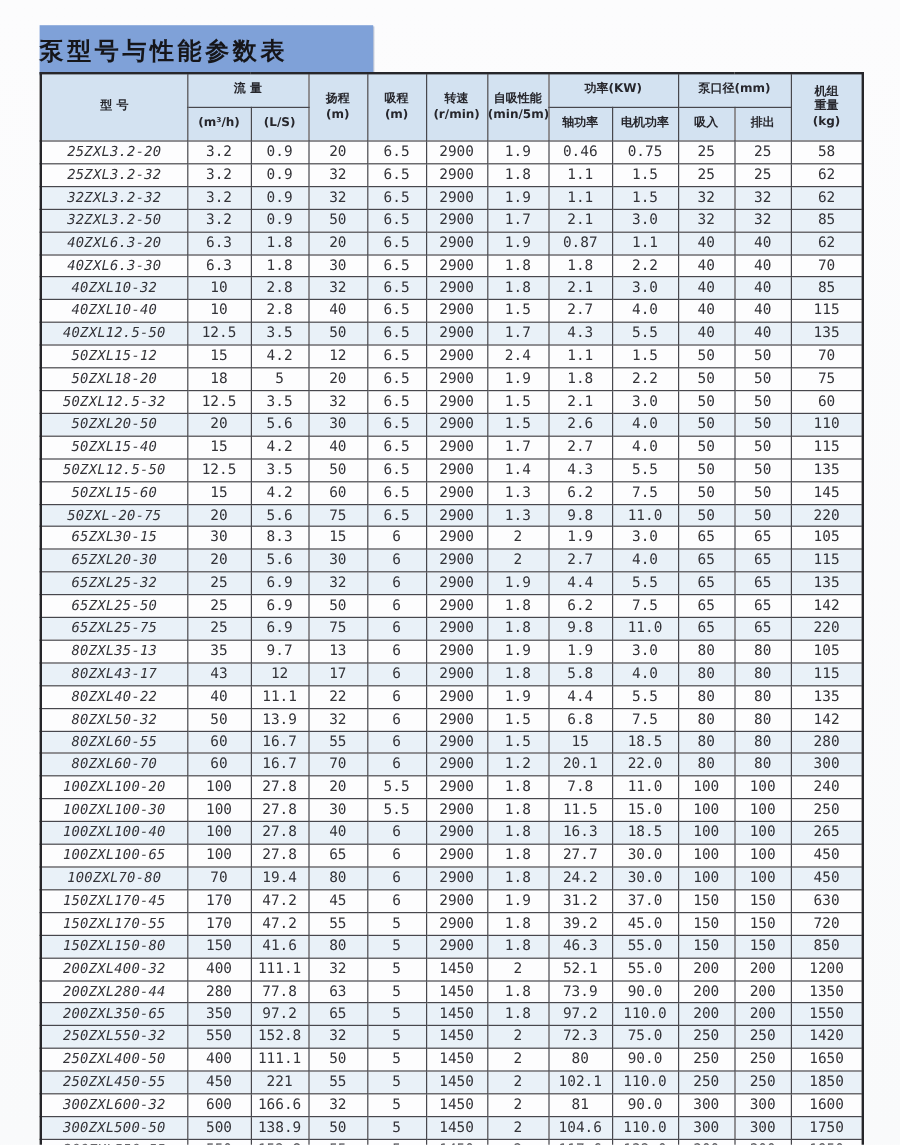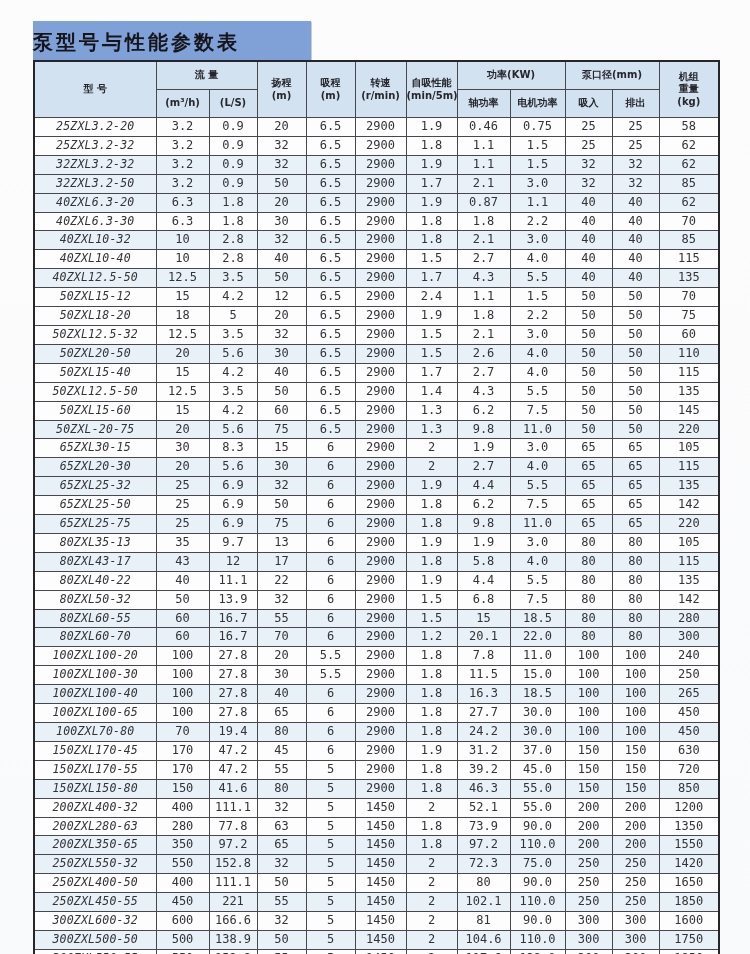--- a/index.html
+++ b/index.html
@@ -641,21 +641,21 @@
           <td>5</td>
           <td>1450</td>
           <td>2</td>
           <td>52.1</td>
           <td>55.0</td>
           <td>200</td>
           <td>200</td>
           <td>1200</td>
         </tr>
         <tr>
-          <td class="model">200ZXL280-63</td>
+          <td class="model">200ZXL280-44</td>
           <td>280</td>
           <td>77.8</td>
           <td>63</td>
           <td>5</td>
           <td>1450</td>
           <td>1.8</td>
           <td>73.9</td>
           <td>90.0</td>
           <td>200</td>
           <td>200</td>

